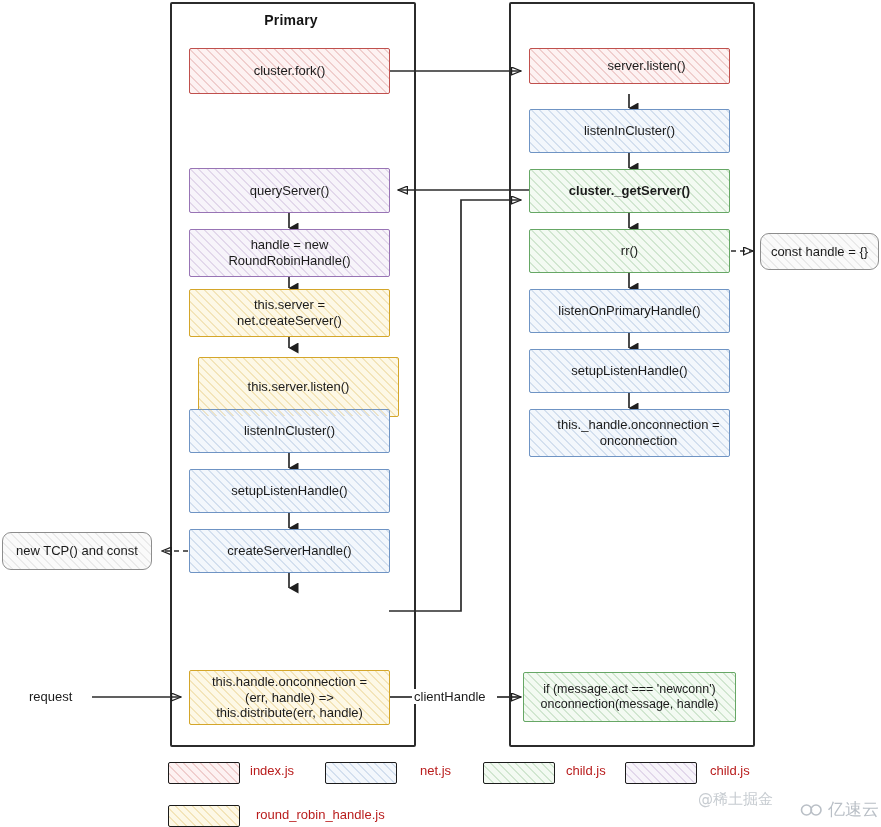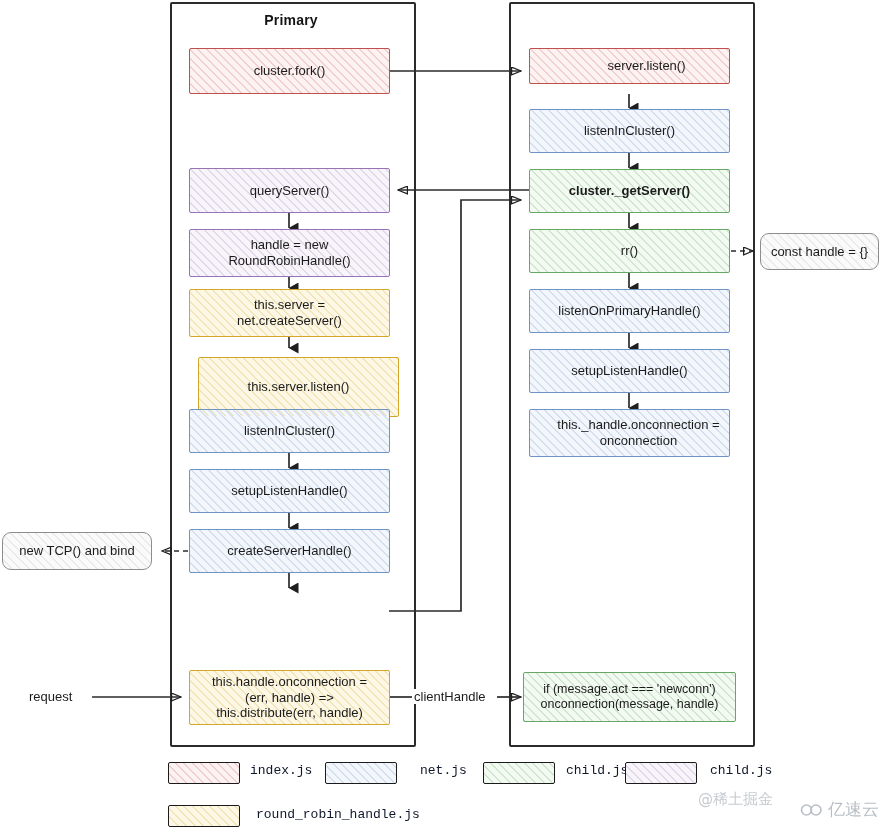--- a/index.html
+++ b/index.html
@@ -49,21 +49,21 @@
   
   .edge-label{
     position:absolute;font-size:13px;color:#1b1b1b;background:#fff;
     padding:0 2px;white-space:nowrap;
   }
 
   
   .legend-swatch{
     position:absolute;box-sizing:border-box;border:1.6px solid;border-radius:2px;height:22px;width:72px;
   }
-  .legend-text{position:absolute;font-size:13px;color:#0f172a;white-space:nowrap;font-family:Liberation Mono, monospace;}
+  .legend-text{position:absolute;font-size:13px;color:#b91c1c;white-space:nowrap;}
 
   
   .wm{position:absolute;color:#c7ccd1;font-size:15px;white-space:nowrap;
       font-family:"DejaVu Sans",sans-serif;}
   .wm2{position:absolute;color:#b9bfc6;font-size:17px;white-space:nowrap;
       font-family:"DejaVu Sans",sans-serif;display:flex;align-items:center;gap:4px;}
 
   svg.wires{position:absolute;left:0;top:0;width:881px;height:827px;overflow:visible;}
 </style>
 </head>
@@ -191,21 +191,21 @@
     <span class="lbl">this._handle.onconnection =
 onconnection</span>
   </div>
 
   <div class="node c-green hatch" style="left:523px;top:672px;width:213px;height:50px;font-size:12.5px;">
     <span class="lbl">if (message.act === 'newconn')
 onconnection(message, handle)</span>
   </div>
 
   <div class="node c-grey hatch" style="left:2px;top:532px;width:150px;height:38px;">
-    <span class="lbl">new TCP() and bind</span>
+    <span class="lbl">new TCP() and const</span>
   </div>
 
   <div class="node c-grey hatch" style="left:760px;top:233px;width:119px;height:37px;">
     <span class="lbl">const handle = {}</span>
   </div>
 
   <div class="edge-label" style="left:27px;top:689px;">request</div>
   <div class="edge-label" style="left:412px;top:689px;">clientHandle</div>
 
   <div class="legend-swatch c-red hatch" style="left:168px;top:762px;"></div>

